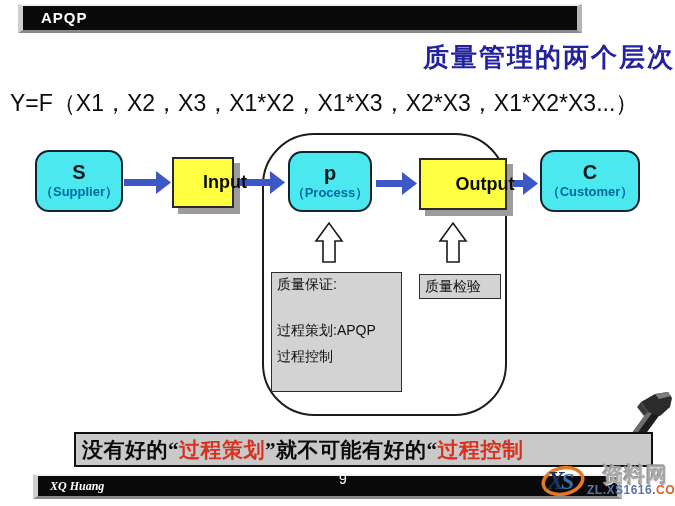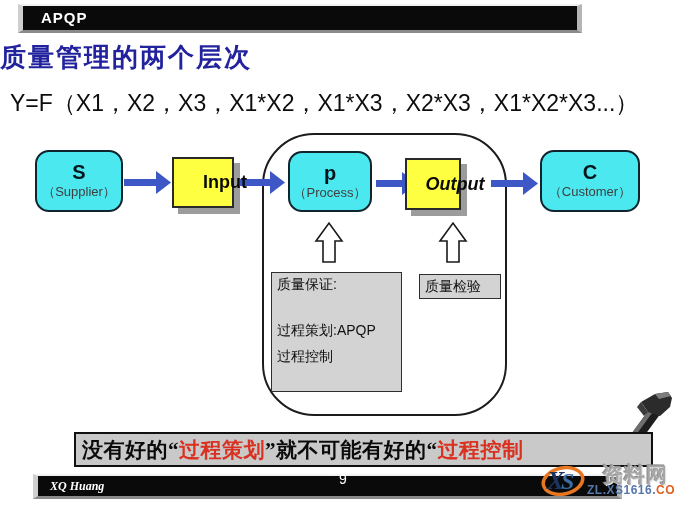--- a/index.html
+++ b/index.html
@@ -27,46 +27,46 @@
     position:absolute; left:12px; top:3px;
   }
   #page-footer-center{
     position:absolute; left:0; top:466px; width:675px; text-align:center;
     color:#ffffff; z-index:6; pointer-events:none;
   }
   #page-footer-center .quote{ font-size:22px; font-weight:bold; vertical-align:top; line-height:20px;}
   #page-footer-center .pnum{ font-size:14px; vertical-align:top; line-height:26px;}
   
   #slide-title{
-    position:absolute; left:0; top:40px; width:675px; text-align:left;
+    position:absolute; left:0; top:40px; width:675px; text-align:right;
     color:var(--navy); font-size:26px; font-weight:bold;
     font-family:"Liberation Serif","DejaVu Serif",serif; letter-spacing:2px;
   }
   #formula{
     position:absolute; left:10px; top:88px; width:660px;
     color:#0c0c0c; font-size:23px; font-weight:normal; letter-spacing:0px; white-space:nowrap;
   }
   
   .cyan-box{
     position:absolute; background:var(--cyan); border:2px solid #10242e;
     border-radius:14px; text-align:center; box-sizing:border-box; z-index:3;
     display:flex; flex-direction:column; justify-content:center;
   }
   .cyan-box .abbr{ font-size:20px; font-weight:bold; color:#06141c; line-height:22px;}
-  .cyan-box .sub{ font-size:13px; font-weight:normal; color:#404040; line-height:18px;}
+  .cyan-box .sub{ font-size:13px; font-weight:bold; color:#0369a1; line-height:18px;}
   .yellow-box{
     position:absolute; background:var(--yellow); border:2px solid #2a2a2a;
     box-shadow:6px 6px 0 var(--shadow); text-align:center; box-sizing:border-box; z-index:3;
     display:flex; align-items:center; justify-content:center;
     font-size:18px; font-weight:bold; color:#0a0a0a;padding-left:44px;
   }
   #box-supplier{ left:35px;  top:150px; width:88px;  height:62px; }
   #box-input   { left:172px; top:157px; width:62px;  height:51px; }
   #box-process { left:288px; top:151px; width:84px;  height:61px; }
-  #box-output  { left:405px; top:158px; width:56px;  height:52px;font-style:italic; }
+  #box-output  { left:419px; top:158px; width:88px;  height:52px; }
   #box-customer{ left:540px; top:150px; width:100px; height:62px; }
   
   #system-container{
     position:absolute; left:262px; top:133px; width:245px; height:283px;
     border:2px solid #1c1c1c; border-radius:52px; box-sizing:border-box; z-index:1;
     background:transparent;
   }
   
   .gray-note{
     position:absolute; background:var(--graybox); border:1px solid #2e2e2e;

